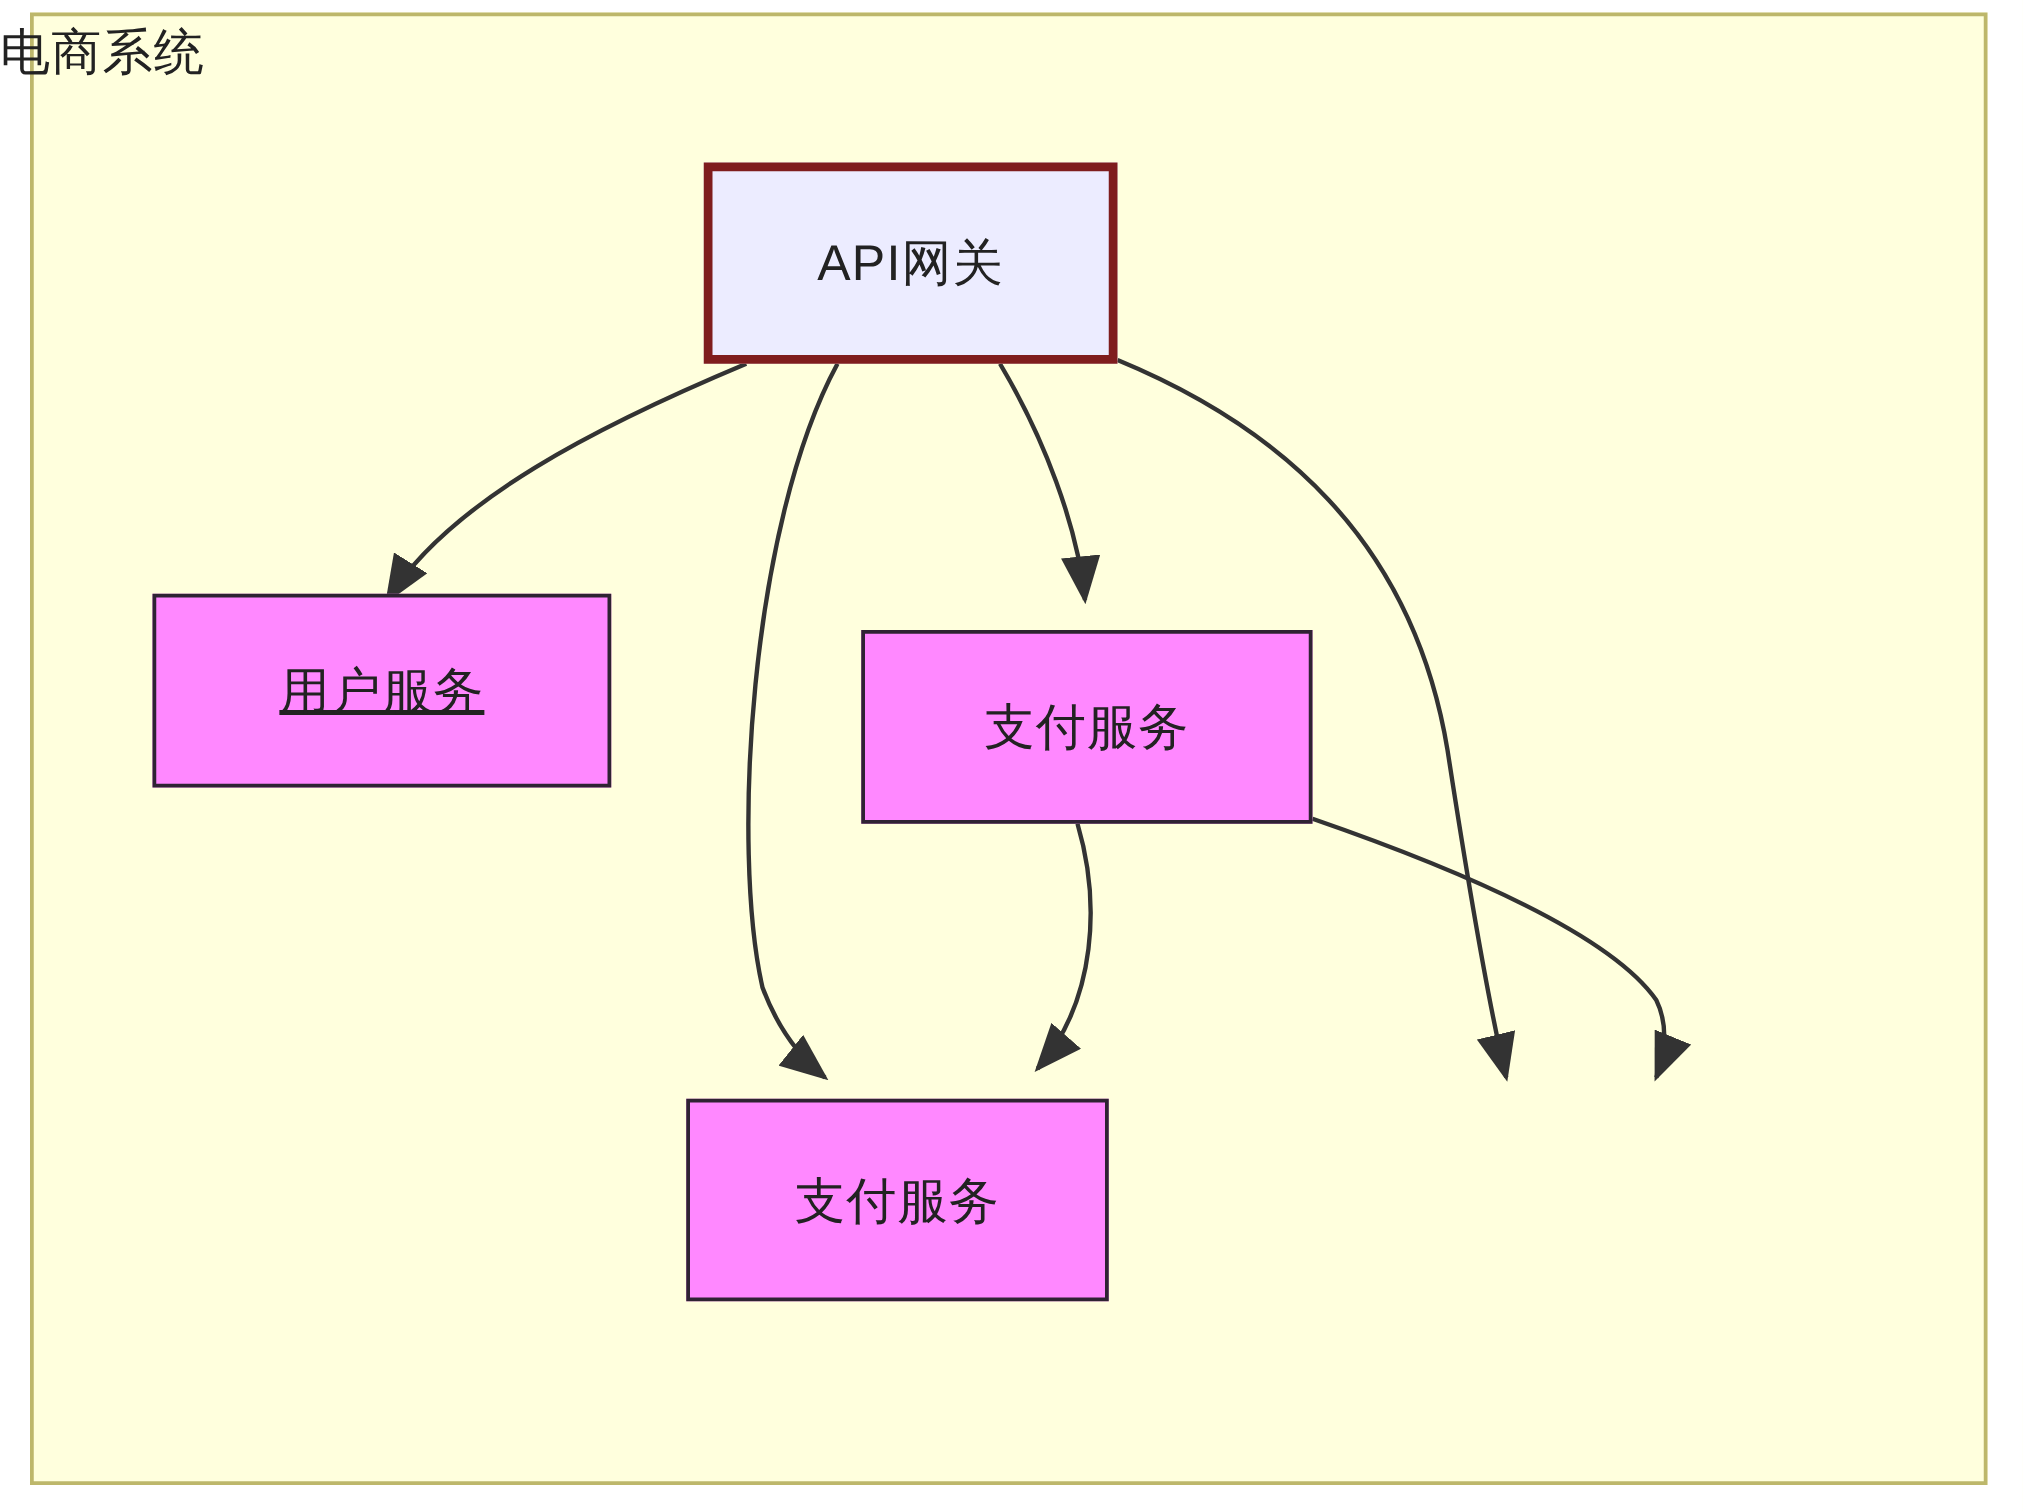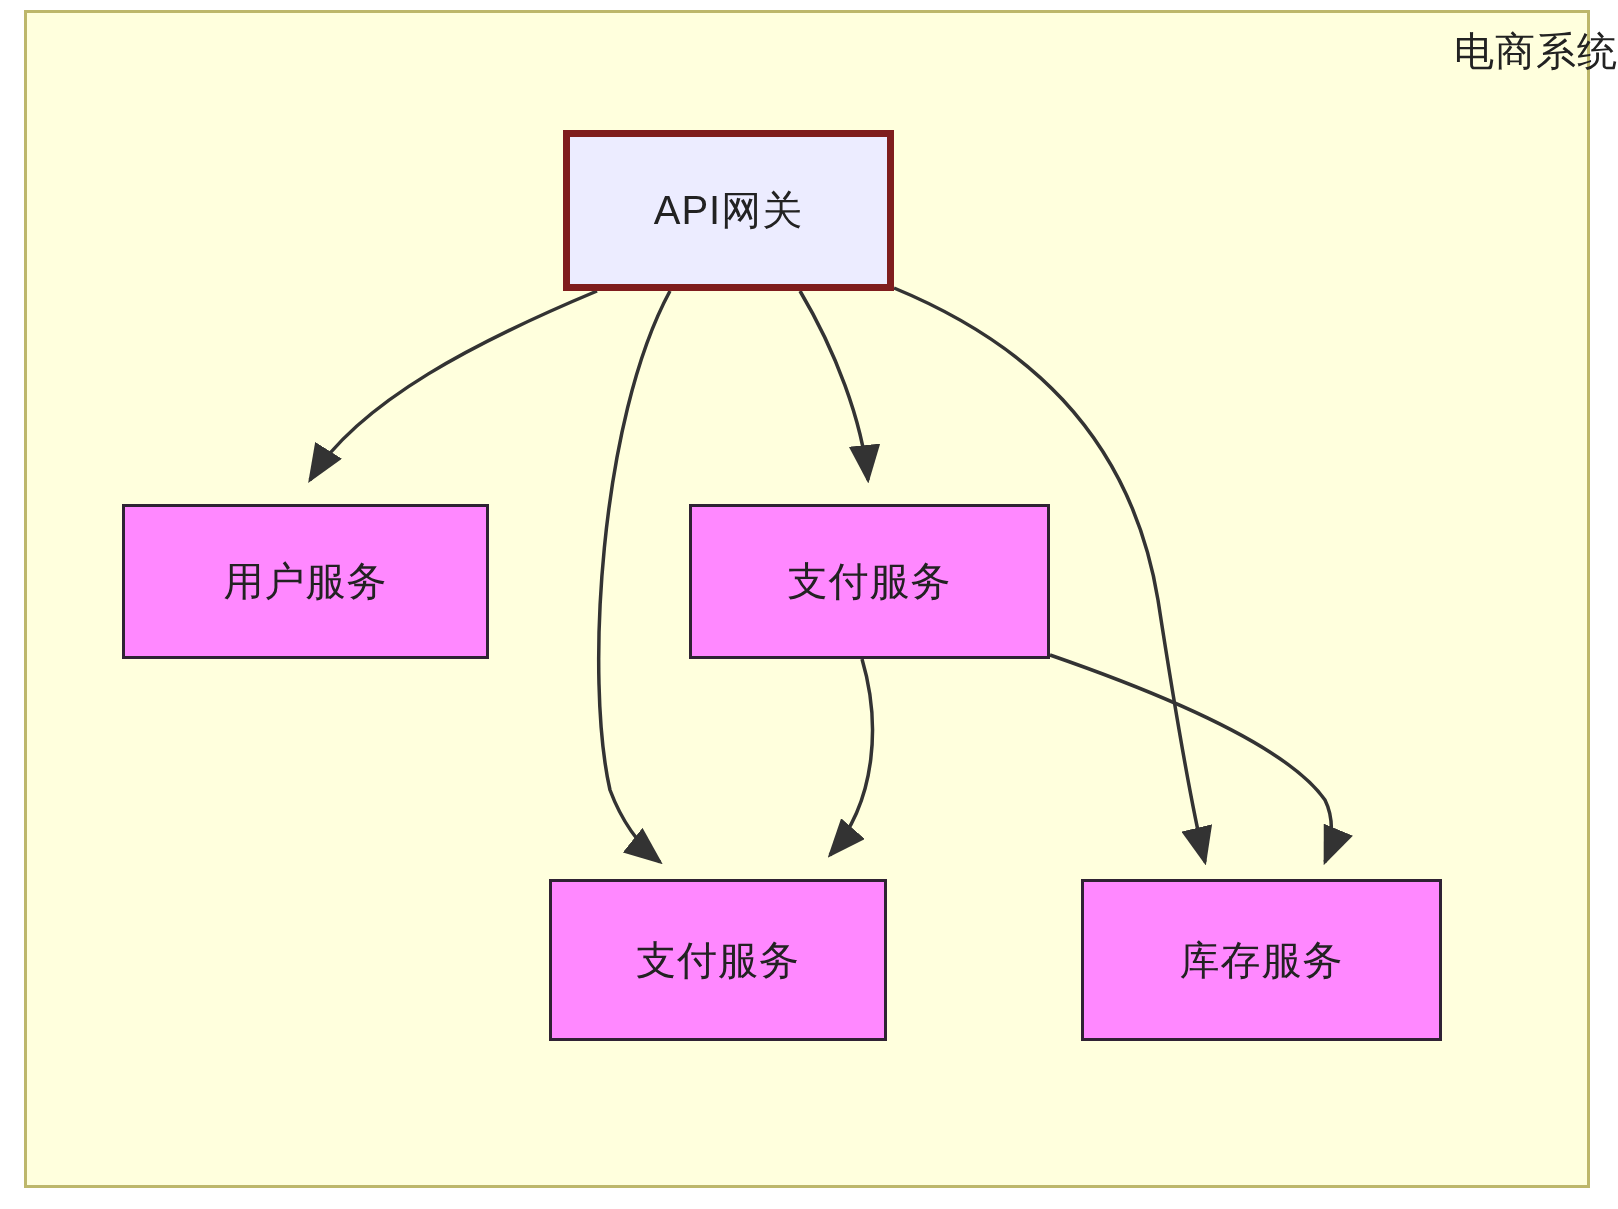--- a/index.html
+++ b/index.html
@@ -25,23 +25,23 @@
     top: 10px;
     width: 1566px;
     height: 1178px;
     background: #ffffdd;
     border: 3px solid #bdb76b;
     box-sizing: border-box;
   }
   .cluster-title {
     position: absolute;
     left: 0;
-    top: 24px;
+    top: 14px;
     width: 100%;
-    text-align: right;
+    text-align: left;
     font-size: 40px;
     color: #222222;
     letter-spacing: 1px;
   }
   svg.edges {
     position: absolute;
     left: 0;
     top: 0;
     width: 1618px;
     height: 1209px;
@@ -92,29 +92,26 @@
 
     <path d="M 862,659 C 880,720 878,800 830,855" fill="none" stroke="#333333" stroke-width="3.5" marker-end="url(#arrowhead)"></path>
 
     <path d="M 1050,655 C 1180,700 1290,750 1325,800 C 1335,820 1332,845 1325,862" fill="none" stroke="#333333" stroke-width="3.5" marker-end="url(#arrowhead)"></path>
   </svg>
 
   <div class="node node-gateway" style="left:563px; top:130px; width:331px; height:161px;">
     <span>API网关</span>
   </div>
 
-  <div class="node node-service" style="left:122px; top:504px; width:367px; height:155px;">
+  <div class="node node-service" style="left:122px; top:475px; width:367px; height:155px;text-decoration:underline;">
     <span>用户服务</span>
   </div>
 
   <div class="node node-service" style="left:689px; top:504px; width:361px; height:155px;">
     <span>支付服务</span>
   </div>
 
   <div class="node node-service" style="left:549px; top:879px; width:338px; height:162px;">
     <span>支付服务</span>
   </div>
 
-  <div class="node node-service" style="left:1081px; top:879px; width:361px; height:162px;">
-    <span>库存服务</span>
-  </div>
 
 </div>
 
 </body></html>

